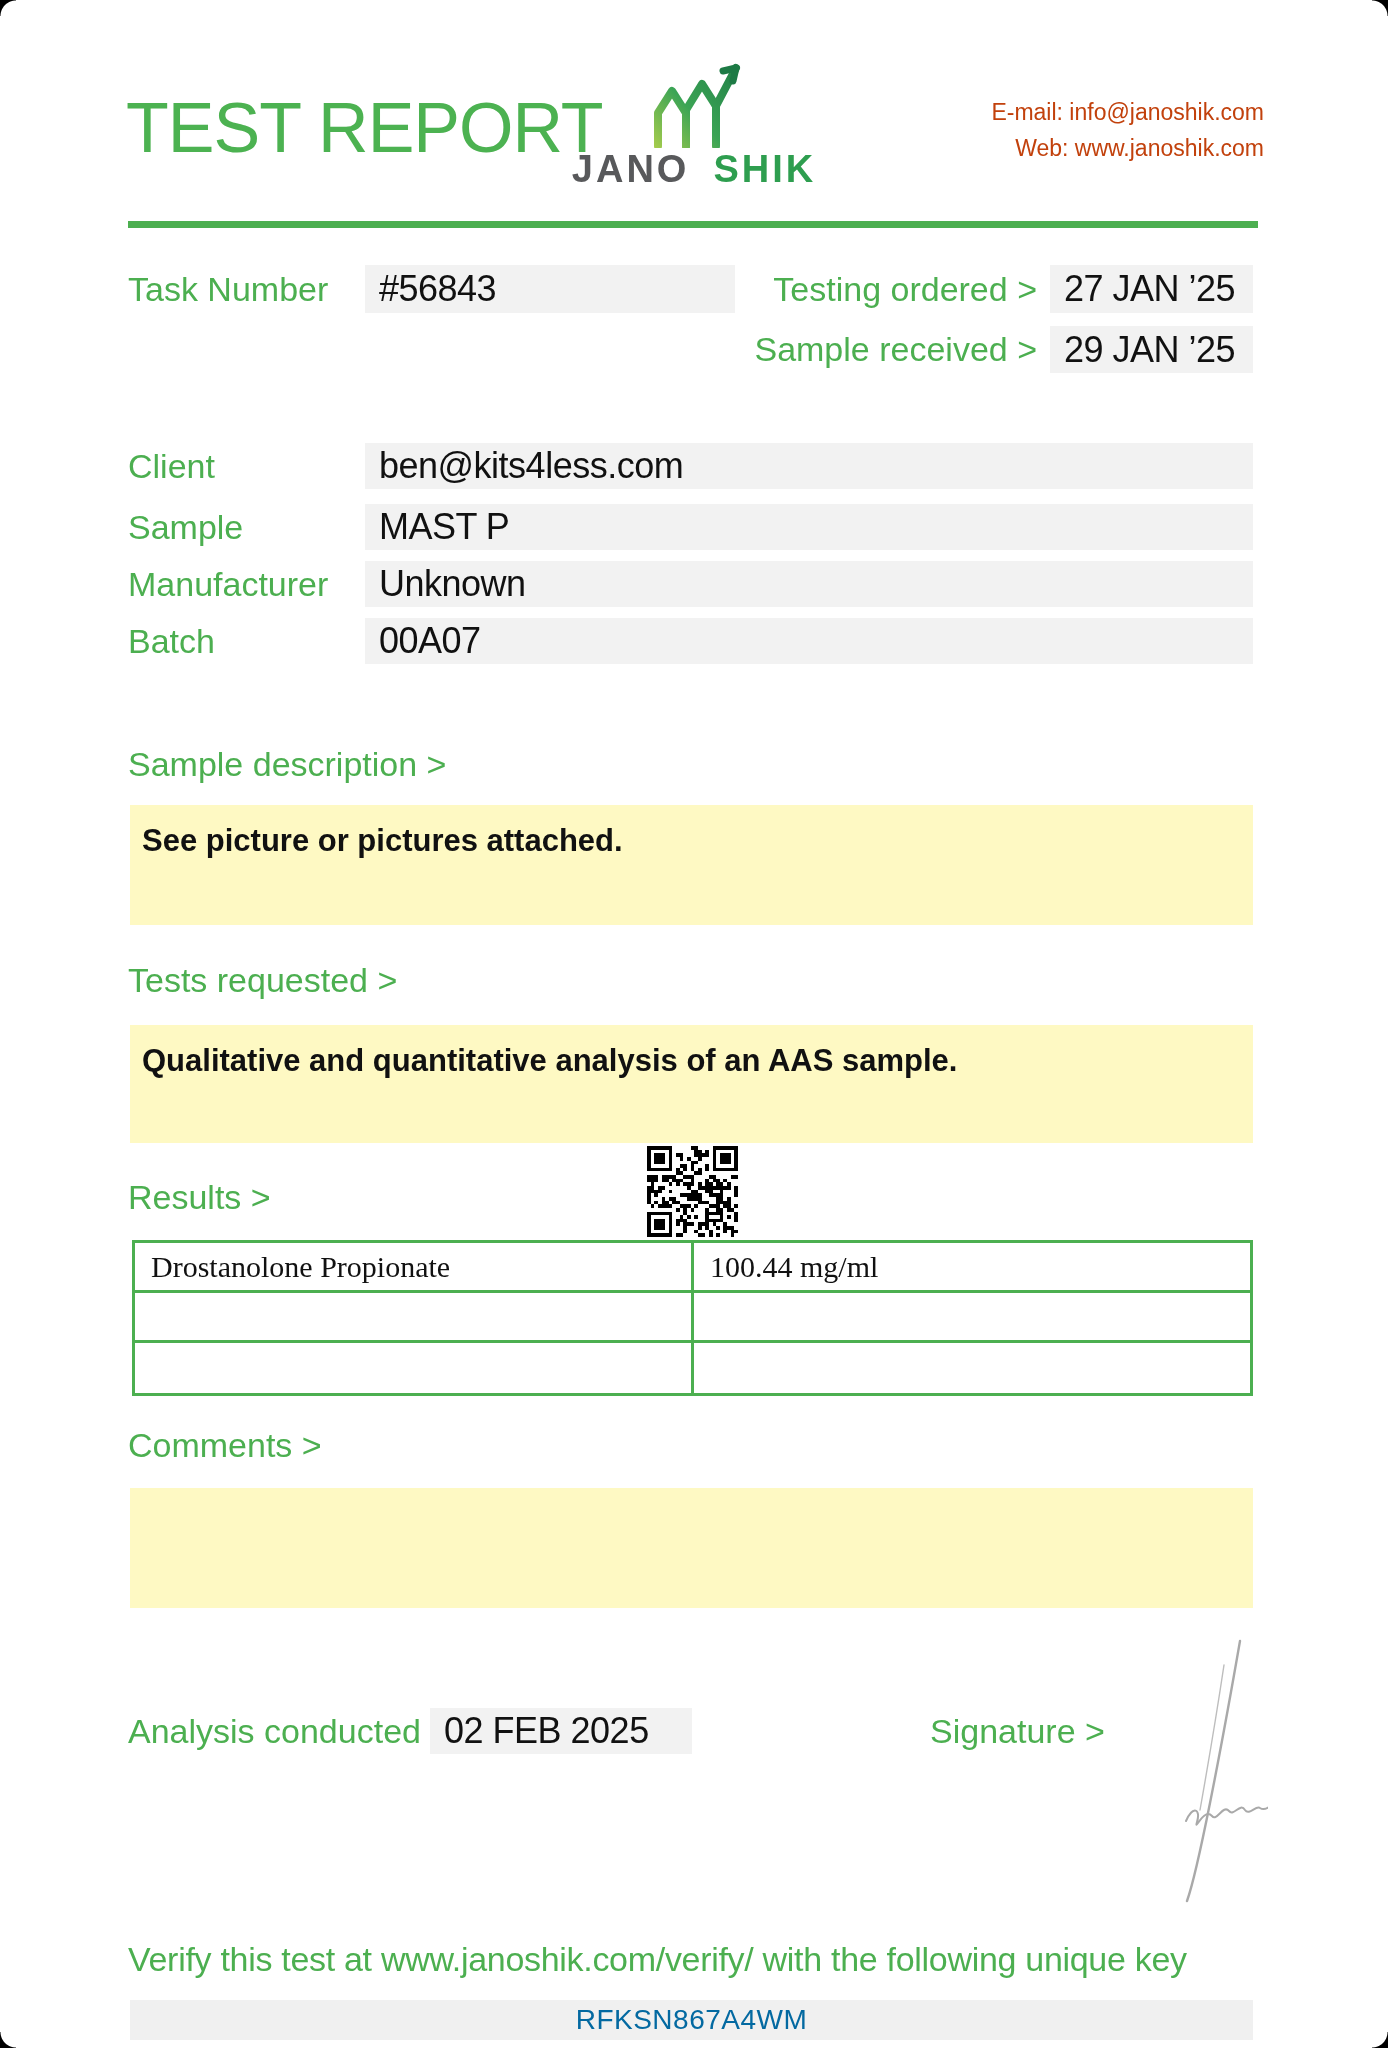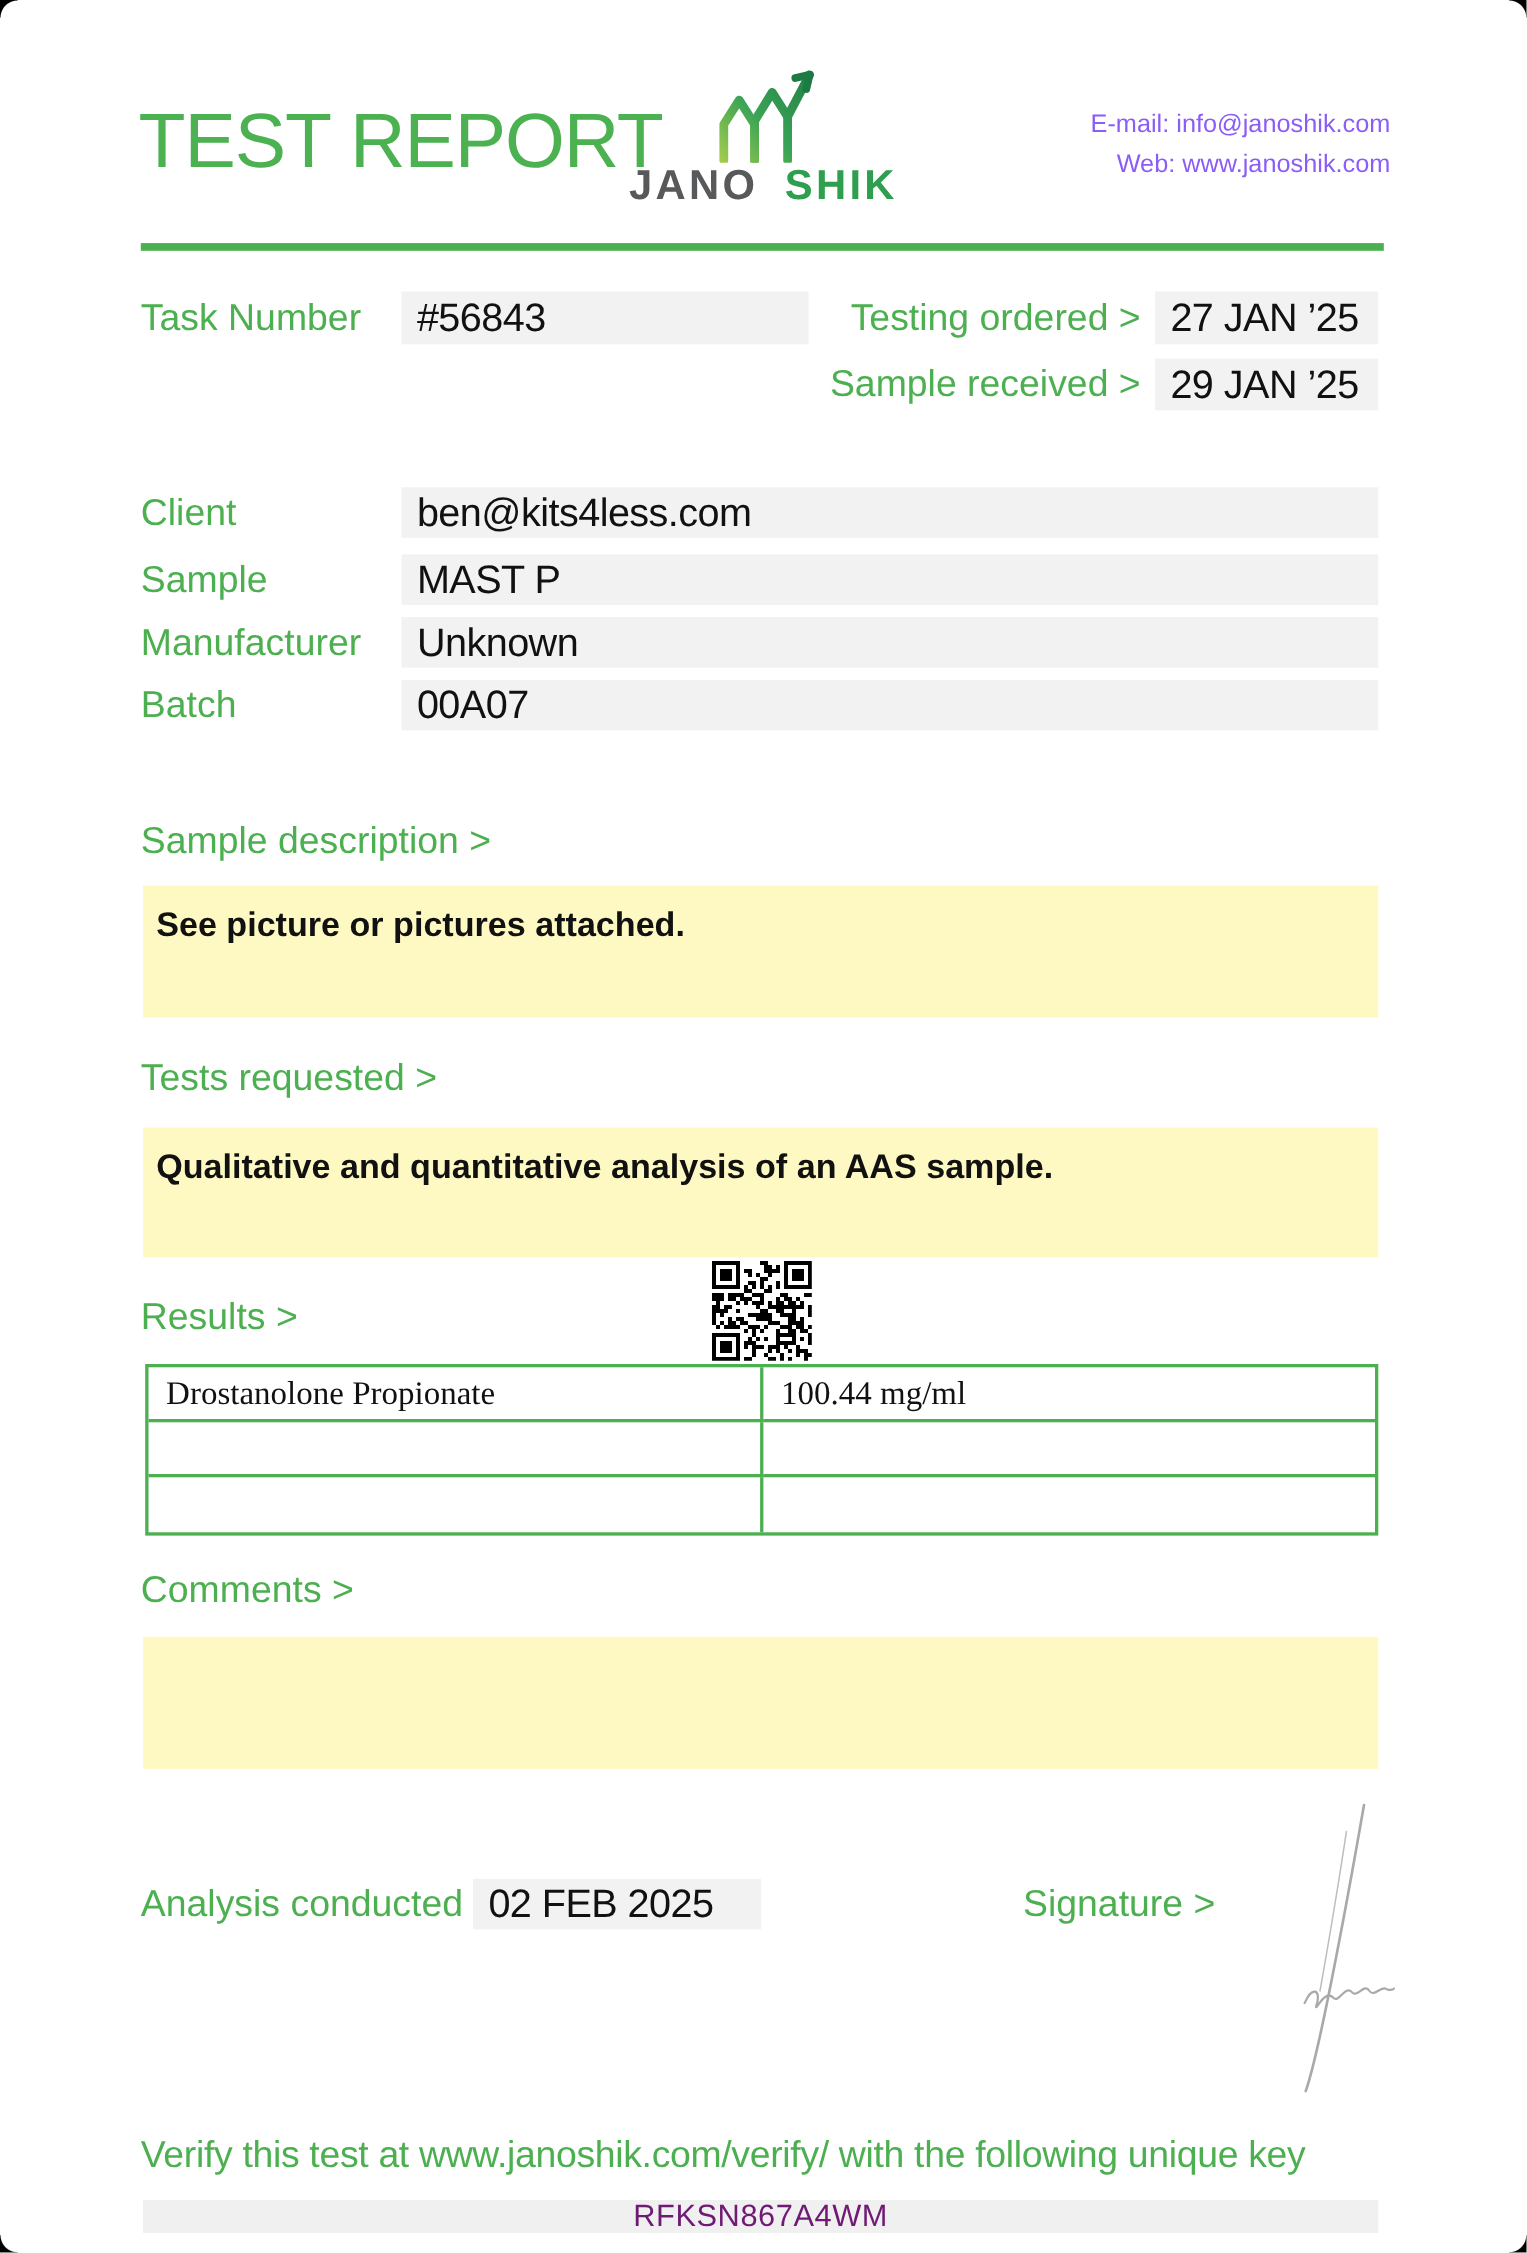--- a/index.html
+++ b/index.html
@@ -23,21 +23,21 @@
     color:#4cb251; font-weight:400; white-space:nowrap;
   }
   .logo-icon { left:644px; top:58px; width:100px; height:90px; }
   .logo-text {
     left:564px; top:148px; width:260px; text-align:center;
     font-size:38px; font-weight:bold; letter-spacing:3px; white-space:nowrap;
   }
   .logo-text .jano { color:#58595b; }
   .logo-text .shik { color:#2e9e4f;margin-left:24px; }
   .contact {
-    top:94px; right:124px; text-align:right; color:#8b5cf6;
+    top:94px; right:124px; text-align:right; color:#c2410c;
     font-size:23px; line-height:36px; white-space:nowrap;
   }
   .divider { left:128px; top:221px; width:1130px; height:7px; background:#4caf50; }
 
   .field-label {
     display:flex; align-items:center; color:#4caf50; font-size:34px; white-space:nowrap;
   }
   .label-right { justify-content:flex-end; text-align:right; }
   .value-box {
     display:flex; align-items:center; background:#f2f2f2;
@@ -89,23 +89,23 @@
   .analysis-label { left:128px;  top:1708px; height:46px; }
   .analysis-box   { left:430px;  top:1708px; width:262px; height:46px; }
   .signature-label{ left:930px;  top:1708px; height:46px; }
   .signature      { left:1128px; top:1635px; width:140px; height:275px; }
 
   .verify-text {
     left:128px; top:1920px; width:1134px; color:#4caf50;
     font-size:34px; letter-spacing:-0.3px; white-space:nowrap;margin-top:20px;
   }
   .key-box {
-    left:130px; top:2000px; width:1123px; height:30px; background:#f0f0f0;
+    left:130px; top:2000px; width:1123px; height:40px; background:#f0f0f0;
     display:flex; align-items:center; justify-content:center;
-    font-size:28px; color:#701a75; letter-spacing:0.5px;
+    font-size:28px; color:#0369a1; letter-spacing:0.5px;
   }
 </style>
 </head>
 <body>
 
 <div class="page">
 
   <div class="corner tl"></div>
   <div class="corner tr"></div>
   <div class="corner bl"></div>

